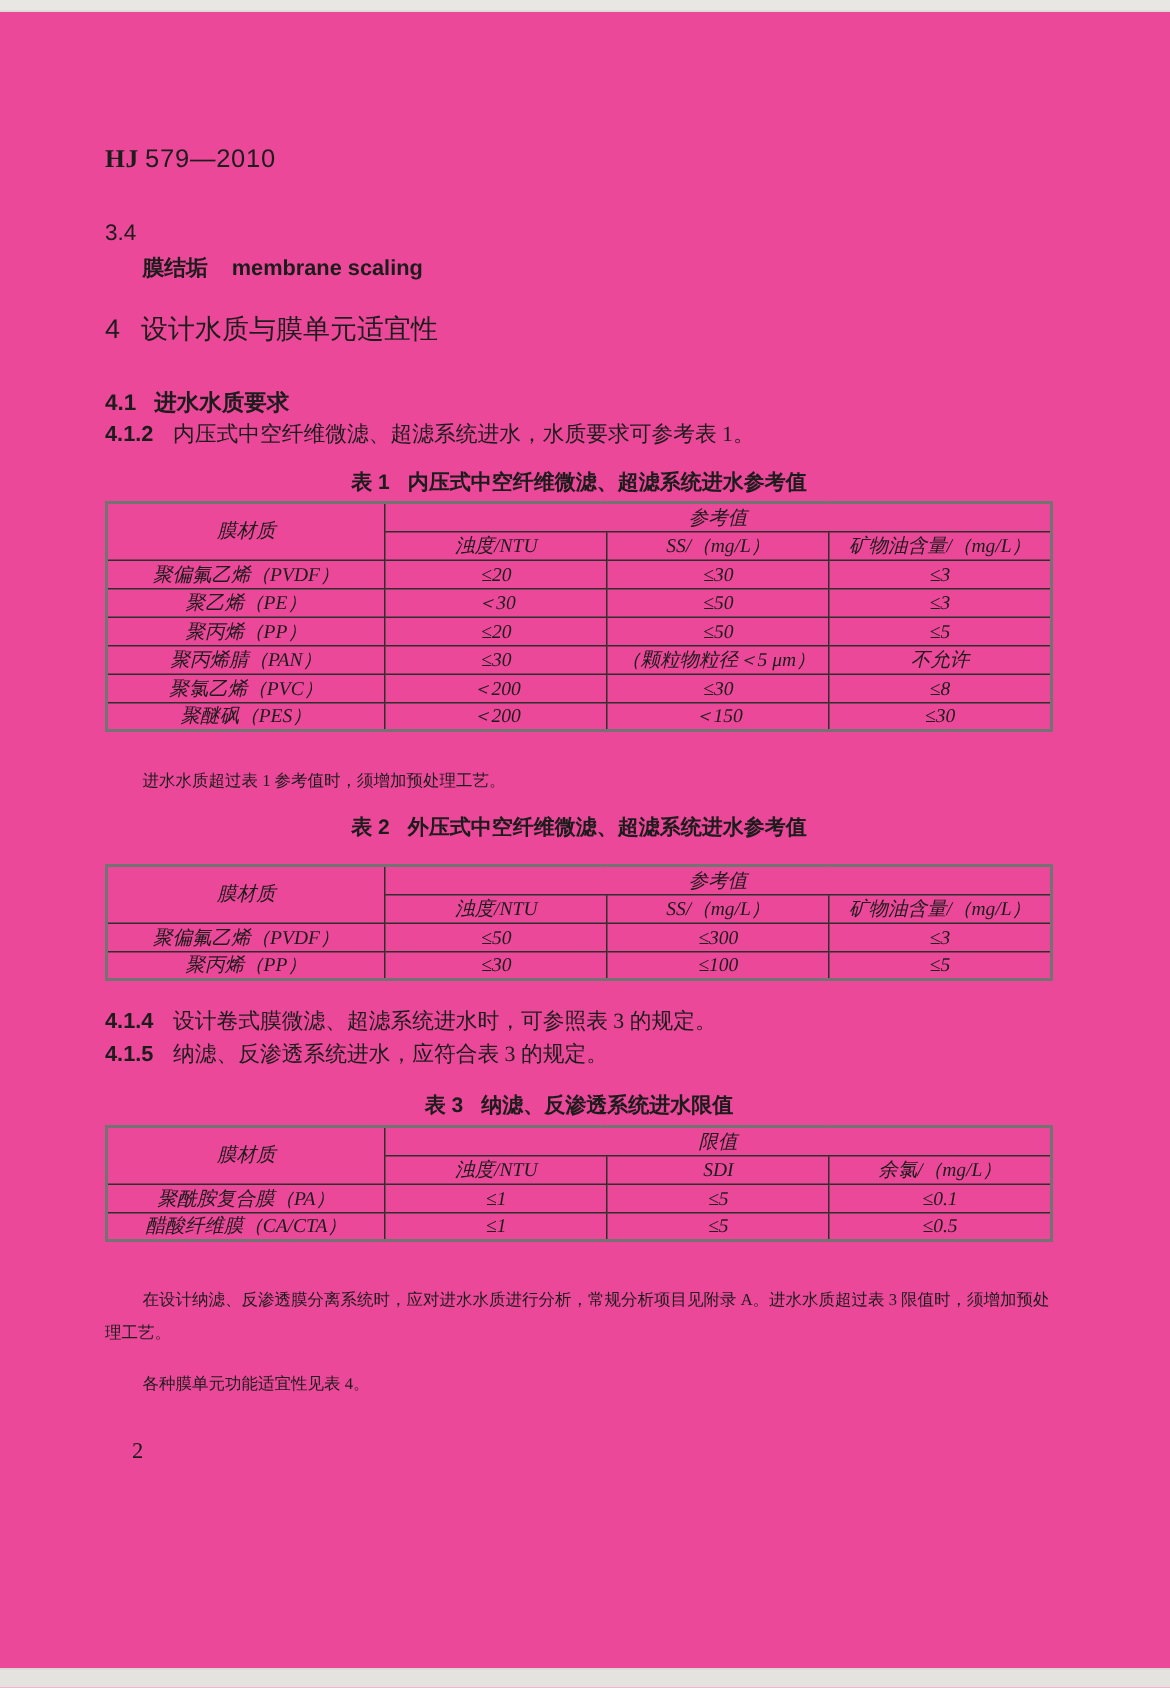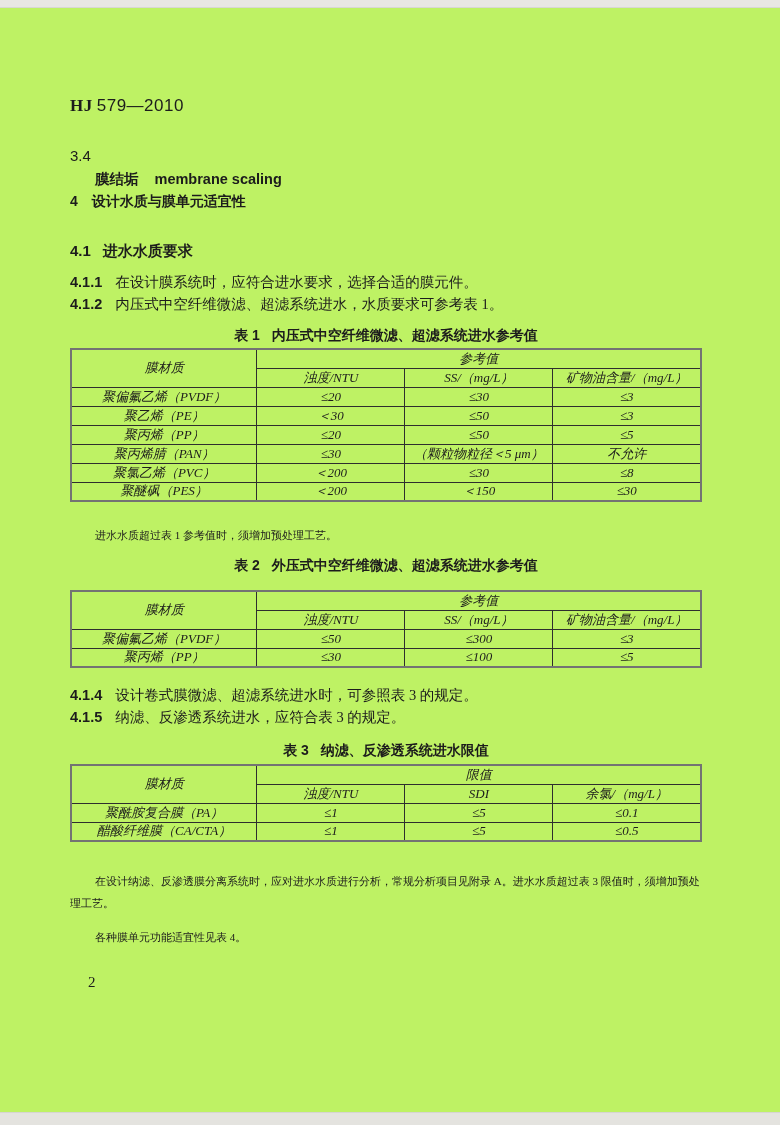--- a/index.html
+++ b/index.html
@@ -17,40 +17,40 @@
     background:#e8e7e3;
     border-bottom:1px solid #d8d7d3;
   }
   .scan-strip-bottom {
     position:absolute; top:1112px; left:0; width:780px; height:13px;
     background:#e4e3df;
     border-top:1px solid #d6d5d1;
   }
   .page {
     position:absolute; top:8px; left:0; width:780px; height:1104px;
-    background:#bef264;
+    background:#ec4899;
   }
   .content { padding:88px 78px 0 70px; }
 
   
   .doc-header { font-size:17px; line-height:20px; letter-spacing:0.5px; }
   .doc-header .code { font-family:"Liberation Serif","DejaVu Serif",serif; font-weight:bold; }
   .doc-header .num  { font-family:"Liberation Sans","DejaVu Sans",sans-serif; font-weight:normal; margin-left:4px; }
 
   
   .sans  { font-family:"Liberation Sans","DejaVu Sans",sans-serif; }
 
   .s34-number { margin-top:30px; font-size:15px; line-height:20px; }
   .term-line  { margin-left:25px; margin-top:3px; font-size:14.5px; line-height:21px;
                 font-family:"Liberation Sans","DejaVu Sans",sans-serif; font-weight:bold; }
   .term-line .en { margin-left:16px; }
   .definition { margin-left:25px; font-size:14.5px; line-height:22px; }
 
-  .h-chapter { font-size:14px; line-height:22px;
-               font-family:"Liberation Sans","DejaVu Sans",sans-serif; font-weight:bold; }
+  .h-chapter { margin-top:18px; font-size:18px; line-height:22px;
+               font-family:"Liberation Sans","DejaVu Sans",sans-serif; font-weight:normal; }
   .h-chapter .t { margin-left:14px; }
   .h-section { margin-top:29px; font-size:15px; line-height:20px;
                font-family:"Liberation Sans","DejaVu Sans",sans-serif; font-weight:bold; }
   .h-section .t { margin-left:12px; }
 
   .clause { font-size:14.5px; line-height:22px; }
   .clause .cnum { font-family:"Liberation Sans","DejaVu Sans",sans-serif; font-weight:bold; margin-right:13px; }
   .mt10 { margin-top:10px; }
 
   .indent-para { text-indent:25px; font-size:11px; line-height:22px; }
@@ -101,23 +101,20 @@
 
 
     <div class="h-chapter">
       <span>4</span><span class="t">设计水质与膜单元适宜性</span>
     </div>
 
     <div class="h-section">
       <span>4.1</span><span class="t">进水水质要求</span>
     </div>
 
-    <div class="clause mt10">
-      <span class="cnum">4.1.1</span><span>在设计膜系统时，应符合进水要求，选择合适的膜元件。</span>
-    </div>
     <div class="clause">
       <span class="cnum">4.1.2</span><span>内压式中空纤维微滤、超滤系统进水，水质要求可参考表 1。</span>
     </div>
 
     <div class="table-caption cap-t1">
       <span class="cap-label">表 1</span><span>内压式中空纤维微滤、超滤系统进水参考值</span>
     </div>
     <div>
         <table class="data-table">
           <colgroup>

